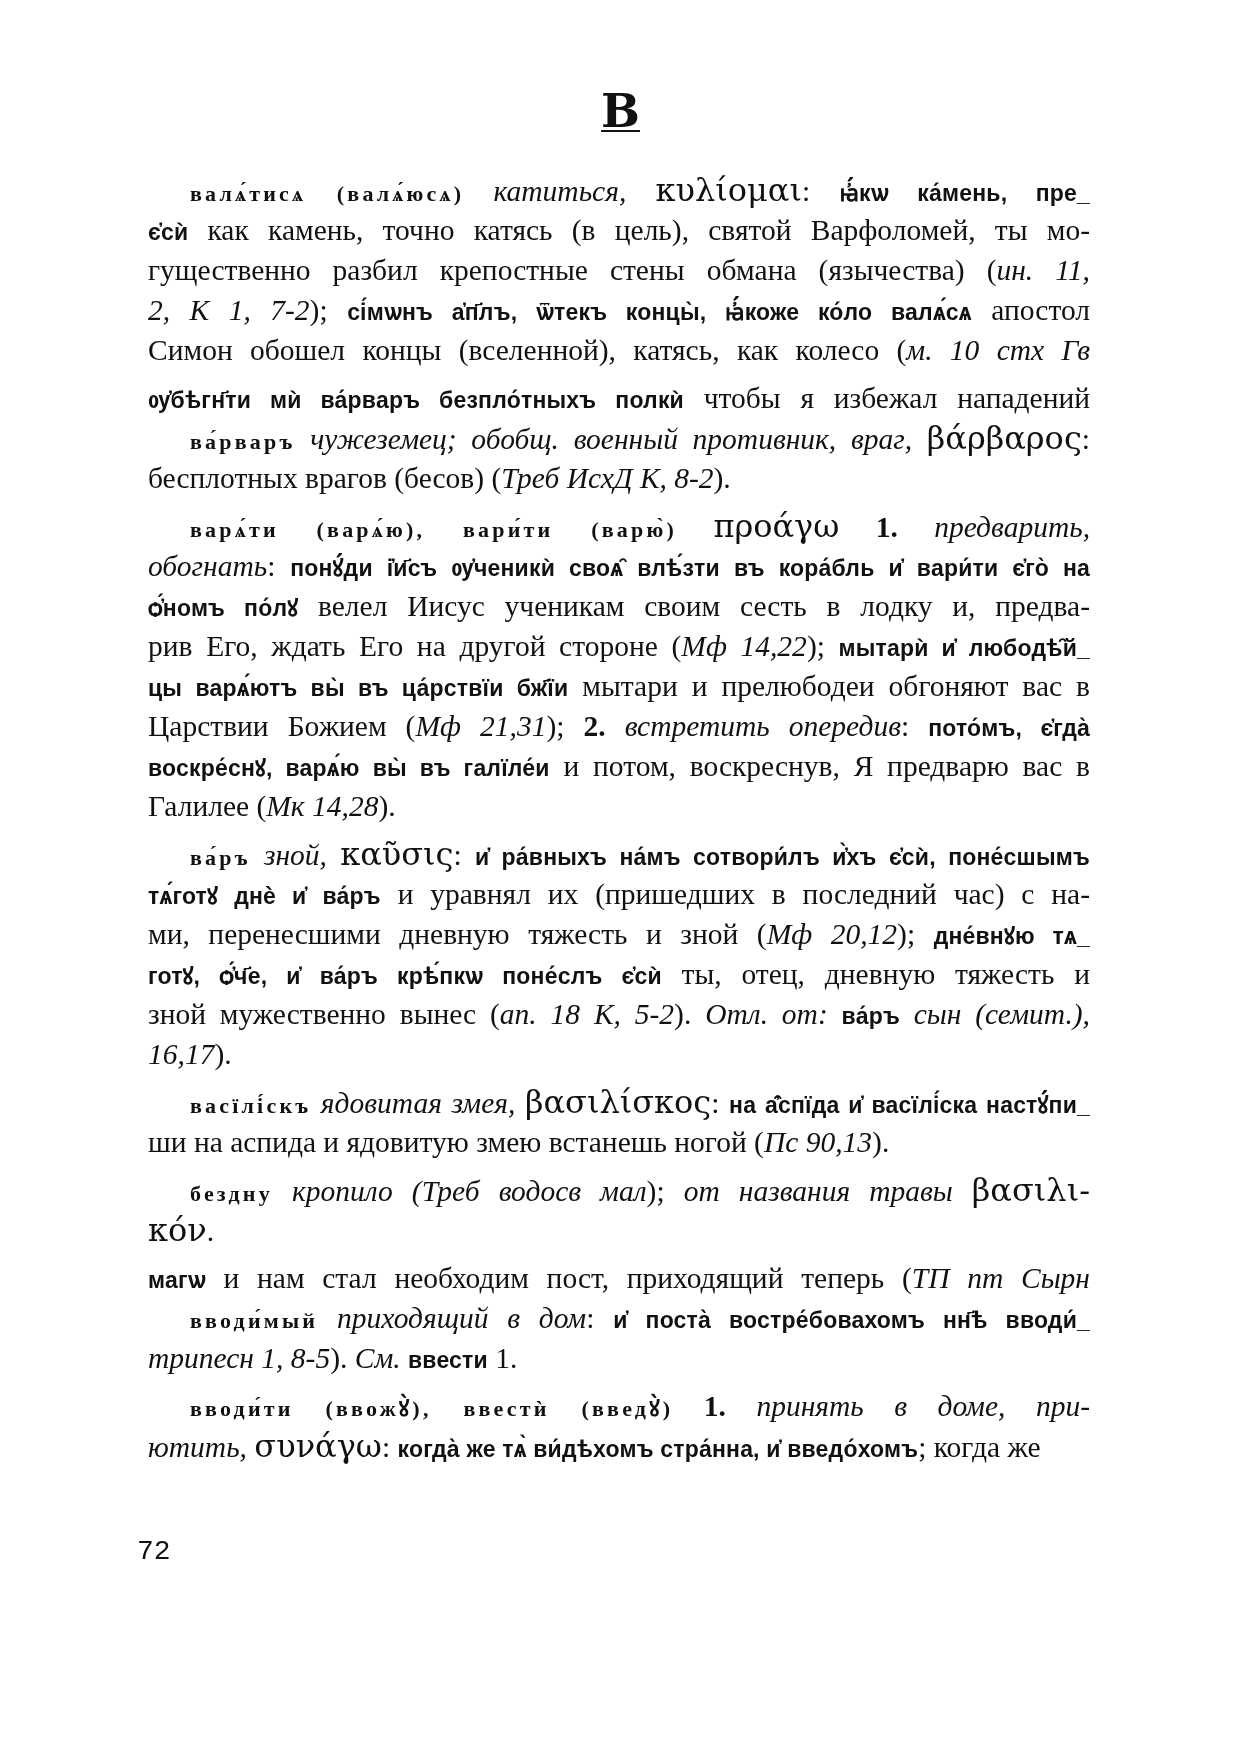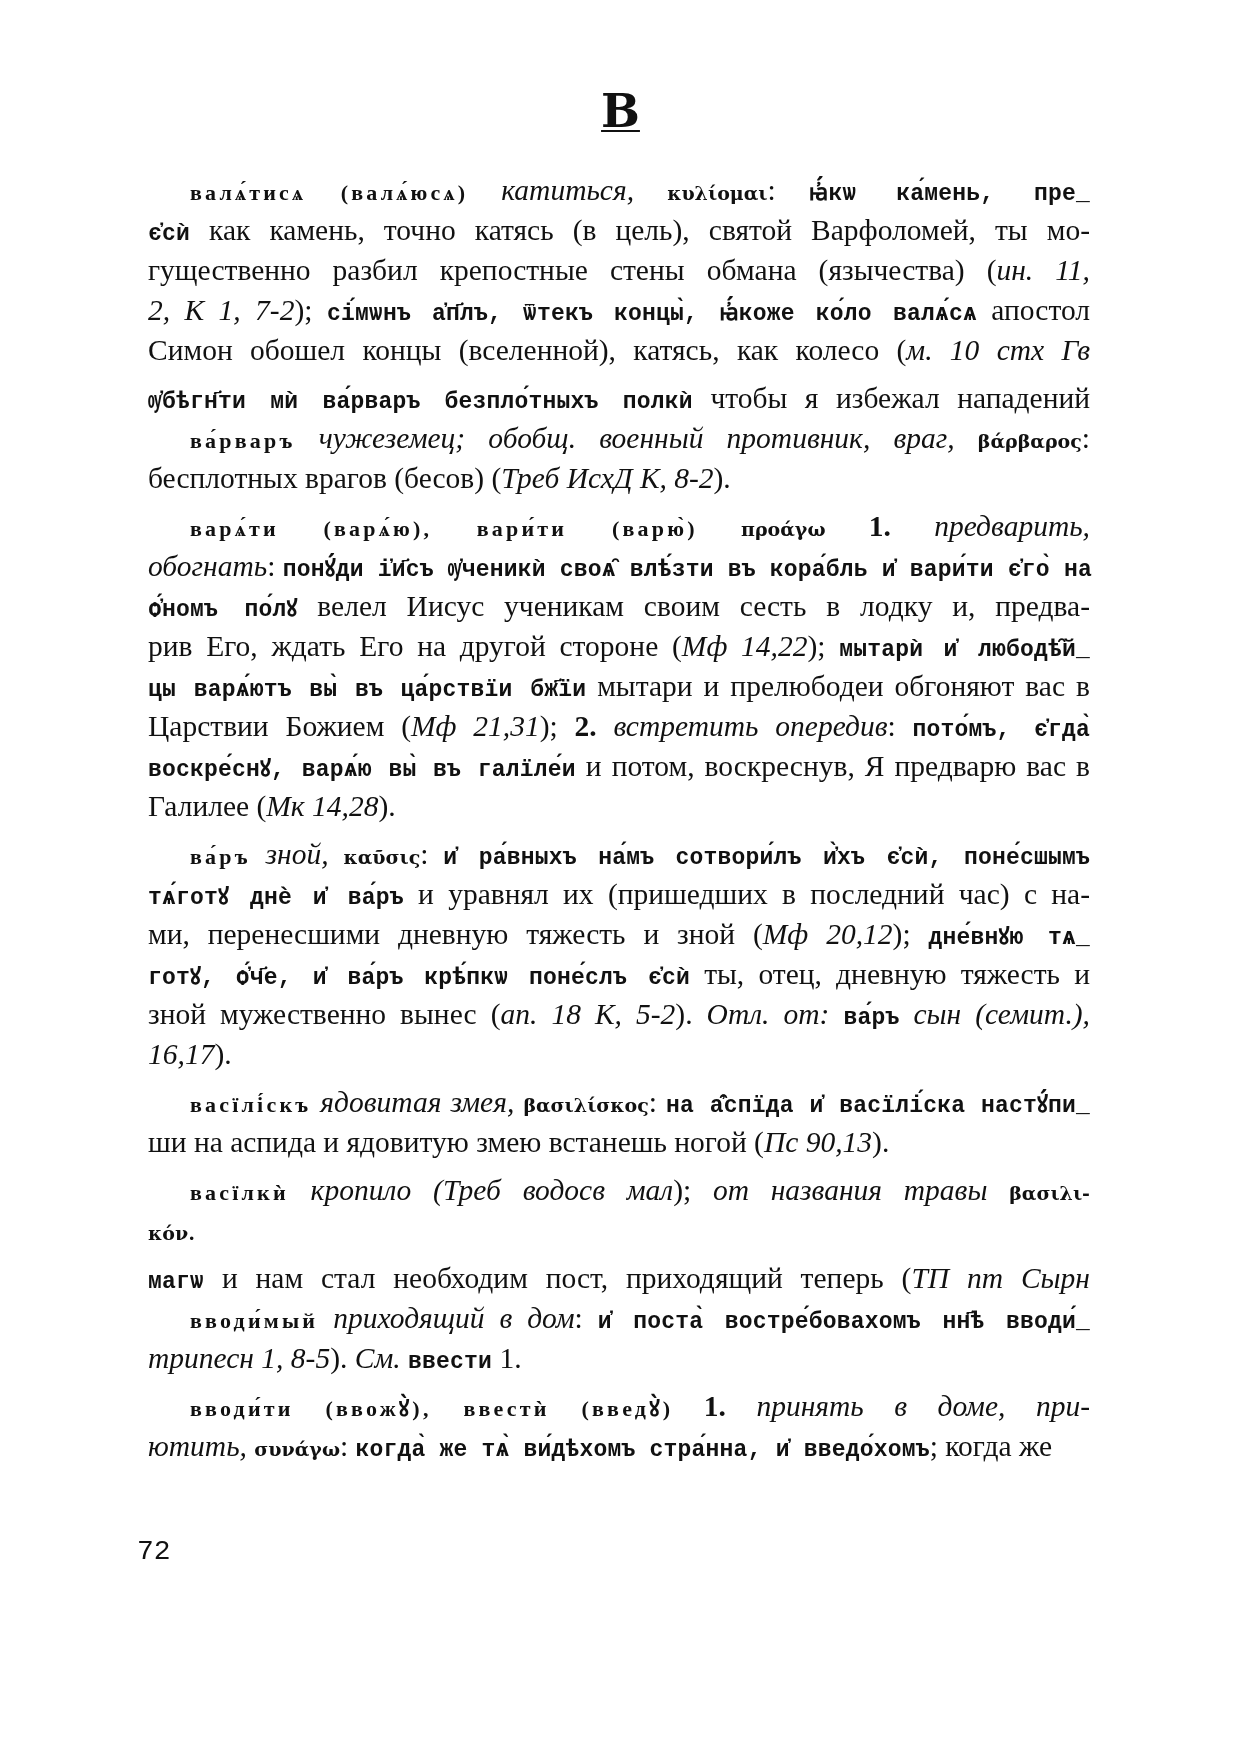--- a/index.html
+++ b/index.html
@@ -8,24 +8,24 @@
     .page { position: absolute; left: 0; top: 0; width: 1241px; height: 1754px; background: #ffffff; }
     .section-letter { position: absolute; left: 0; width: 1241px; top: 84px; text-align: center;
                       font-family: "DejaVu Serif", serif; font-weight: bold; font-size: 46px;
                       text-decoration: underline; text-decoration-thickness: 2px; text-underline-offset: 3px; }
     .body-text { position: absolute; left: 148px; top: 170px; width: 942px; }
     .entry { margin: 0 0 8px 0; }
     .line { display: block; white-space: nowrap; font-size: 29.5px; line-height: 40px; height: 40px;
             text-align: justify; text-align-last: justify; }
     .line.last { text-align-last: left; }
     .line.indent { padding-left: 42px; }
-    .cs { font-family: Liberation Mono, monospace; font-weight: bold; font-size: 23px; letter-spacing: 0.2px; }
+    .cs { font-family: Liberation Sans, sans-serif; font-weight: bold; font-size: 23px; letter-spacing: 0.2px; }
     .head { font-family: Liberation Serif, serif; font-weight: bold; font-size: 22px; letter-spacing: 3.2px; }
     .it { font-style: italic; }
-    .gr { font-style: normal; font-family: "DejaVu Serif", serif; font-size: 19px; font-weight: bold; }
+    .gr { font-style: normal; font-family: "DejaVu Serif", serif; font-size: 32px; }
     .b { font-weight: bold; }
     .page-number { position: absolute; left: 137px; top: 1536px; font-size: 28px; font-family: Liberation Mono, monospace; }
   </style>
 </head>
 <body>
 
 <div class="page">
   <div class="section-letter">В</div>
   <div class="body-text" id="body-text">
       <div class="entry">
@@ -56,21 +56,21 @@
         <span class="line"><span>ми, перенесшими дневную тяжесть и зной (</span><span class="it">Мф 20,12</span><span>); </span><span class="cs">дне́внꙋю тѧ_</span></span>
         <span class="line"><span class="cs">готꙋ, ѻ҆́ч҃е, и҆ ва́ръ крѣ́пкѡ поне́слъ є҆сѝ</span><span> ты, отец, дневную тяжесть и</span></span>
         <span class="line"><span>зной мужественно вынес (</span><span class="it">ап. 18 К, 5-2</span><span>). </span><span class="it">Отл. от: </span><span class="cs">ва́ръ</span><span class="it"> сын (семит.),</span></span>
         <span class="line last"><span class="it">16,17</span><span>).</span></span>
       </div>
       <div class="entry">
         <span class="line indent"><span class="head">васїлі́скъ</span><span class="it">  ядовитая змея, </span><span class="gr">βασιλίσκος</span><span>: </span><span class="cs">на а҆̑спїда и҆ васїлі́ска настꙋ́пи_</span></span>
         <span class="line last"><span>ши на аспида и ядовитую змею встанешь ногой (</span><span class="it">Пс 90,13</span><span>).</span></span>
       </div>
       <div class="entry">
-        <span class="line indent"><span class="head">васїлкѝ</span><span class="it">  кропило (</span><span class="it">Треб водосв мал</span><span>); </span><span class="it">от названия травы </span><span class="gr">βασιλι-</span></span>
+        <span class="line indent"><span class="head">бездну</span><span class="it">  кропило (</span><span class="it">Треб водосв мал</span><span>); </span><span class="it">от названия травы </span><span class="gr">βασιλι-</span></span>
         <span class="line last"><span class="gr">κόν</span><span>.</span></span>
       </div>
       <div class="entry">
         <span class="line"><span class="cs">магѡ</span><span> и нам стал необходим пост, приходящий теперь (</span><span class="it">ТП пт Сырн</span></span>
         <span class="line indent"><span class="head">вводи́мый</span><span class="it">  приходящий в дом</span><span>: </span><span class="cs">и҆ поста̀ востре́бовахомъ нн҃ѣ вводи́_</span></span>
         <span class="line last"><span class="it">трипесн 1, 8-5</span><span>). </span><span class="it">См. </span><span class="cs">ввести</span><span> 1.</span></span>
       </div>
       <div class="entry">
         <span class="line indent"><span class="head">вводи́ти (ввожꙋ̀), ввестѝ (введꙋ̀)</span><span class="b"> 1. </span><span class="it">принять в доме, при-</span></span>
         <span class="line last"><span class="it">ютить, </span><span class="gr">συνάγω</span><span>: </span><span class="cs">когда̀ же тѧ̀ ви́дѣхомъ стра́нна, и҆ введо́хомъ</span><span>; когда же</span></span>

